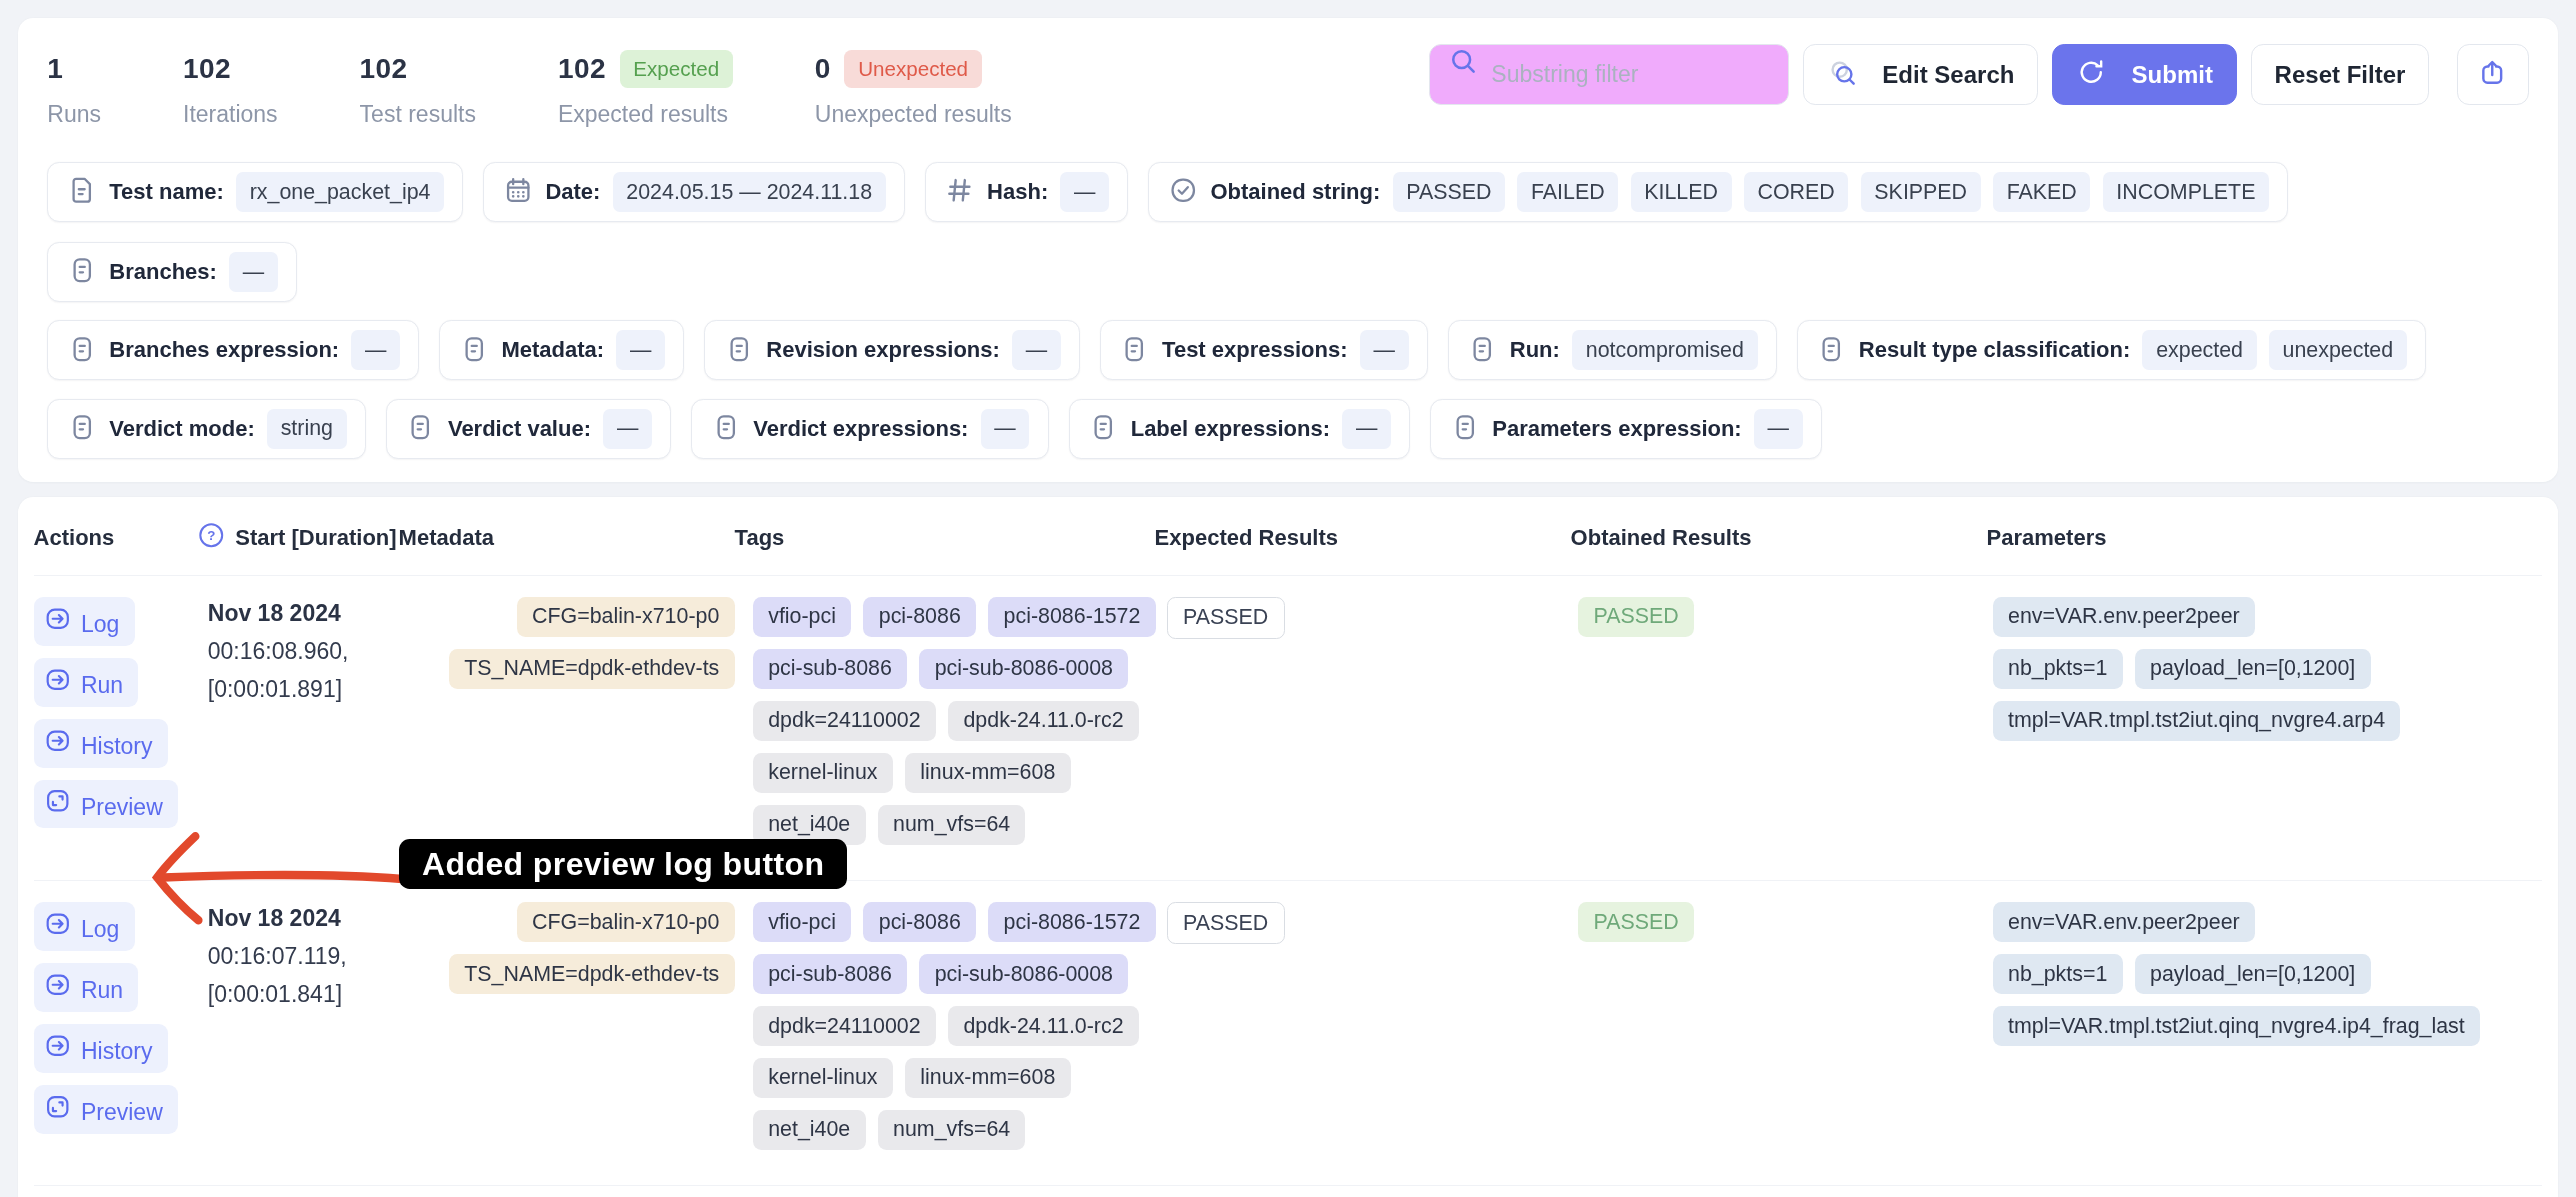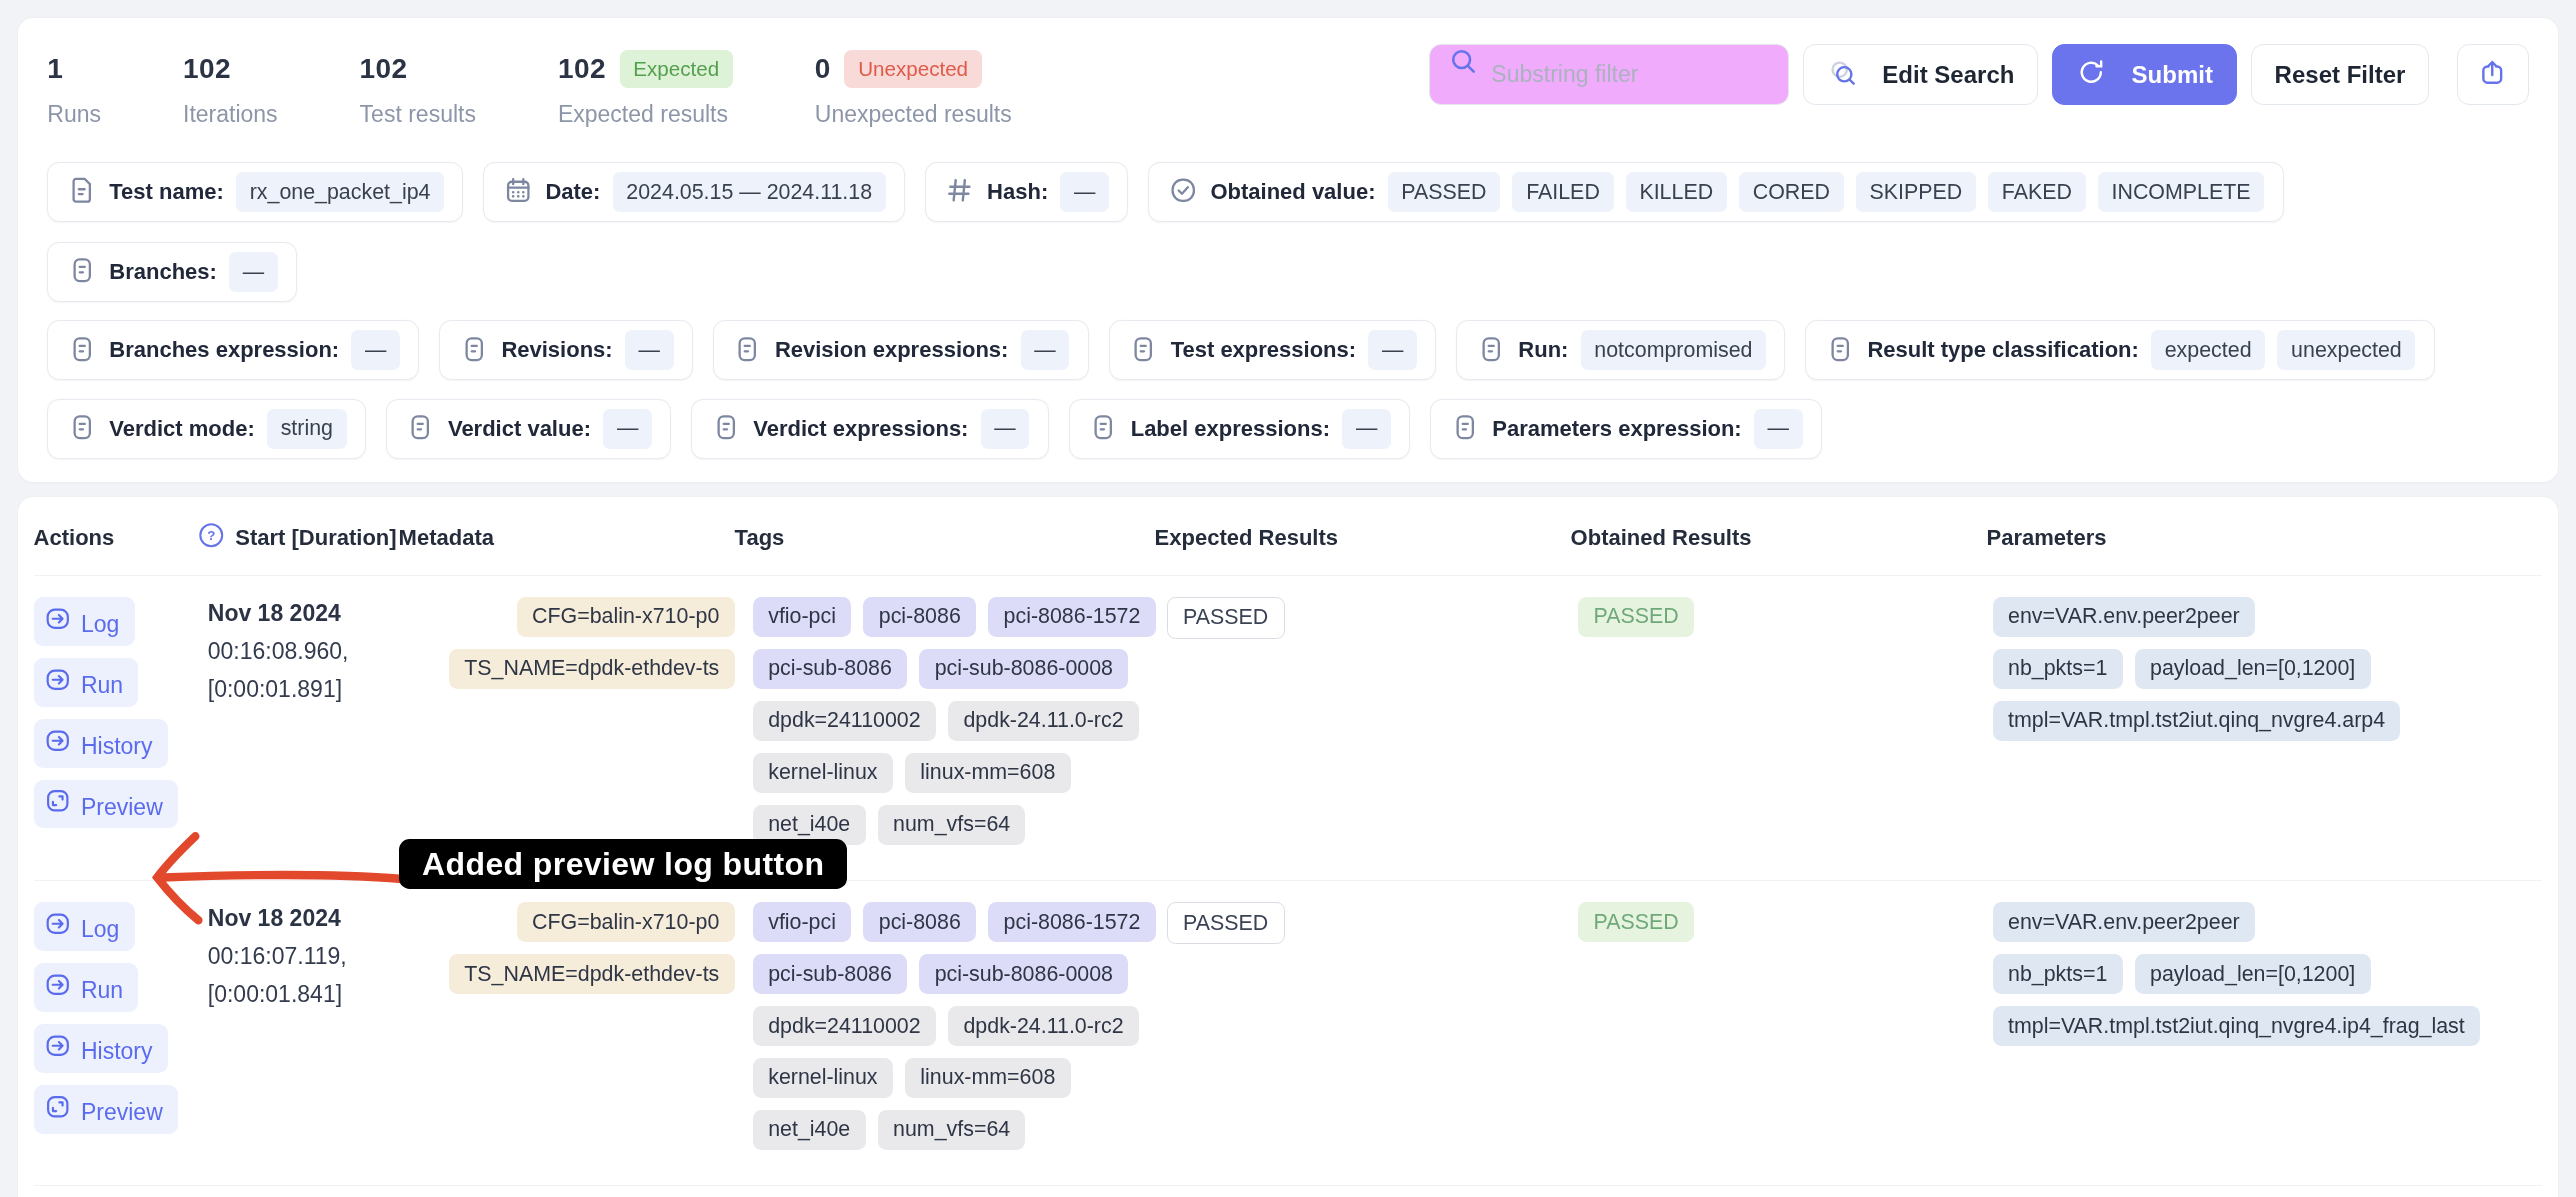--- a/index.html
+++ b/index.html
@@ -204,21 +204,21 @@
                 <path d="M9.2 4 7.6 20M16.4 4l-1.6 16M5 9.3h15M4.2 14.7h15"></path>
               </svg></span>
             <span class="flabel">Hash:</span>
             <span class="fvalue">—</span>
           </div>
           <div class="fchip">
             <span class="icon ficon"><svg viewBox="0 0 24 24" stroke="currentColor" fill="none" stroke-width="1.8" stroke-linecap="round" stroke-linejoin="round">
                 <rect x="3.6" y="3.6" width="16.8" height="16.8" rx="8"></rect>
                 <path d="M8.4 12.2 11 14.8 15.6 9.6"></path>
               </svg></span>
-            <span class="flabel">Obtained value:</span>
+            <span class="flabel">Obtained string:</span>
             <span class="fvalue">PASSED</span>
             <span class="fvalue">FAILED</span>
             <span class="fvalue">KILLED</span>
             <span class="fvalue">CORED</span>
             <span class="fvalue">SKIPPED</span>
             <span class="fvalue">FAKED</span>
             <span class="fvalue">INCOMPLETE</span>
           </div>
           <div class="fchip">
             <span class="icon ficon"><svg viewBox="0 0 24 24" stroke="currentColor" fill="none" stroke-width="1.8" stroke-linecap="round">
@@ -236,21 +236,21 @@
                 <path d="M10 9.4h4M10 13.6h2.6"></path>
               </svg></span>
             <span class="flabel">Branches expression:</span>
             <span class="fvalue">—</span>
           </div>
           <div class="fchip">
             <span class="icon ficon"><svg viewBox="0 0 24 24" stroke="currentColor" fill="none" stroke-width="1.8" stroke-linecap="round">
                 <rect x="6" y="3.4" width="12" height="17.2" rx="4"></rect>
                 <path d="M10 9.4h4M10 13.6h2.6"></path>
               </svg></span>
-            <span class="flabel">Revisions:</span>
+            <span class="flabel">Metadata:</span>
             <span class="fvalue">—</span>
           </div>
           <div class="fchip">
             <span class="icon ficon"><svg viewBox="0 0 24 24" stroke="currentColor" fill="none" stroke-width="1.8" stroke-linecap="round">
                 <rect x="6" y="3.4" width="12" height="17.2" rx="4"></rect>
                 <path d="M10 9.4h4M10 13.6h2.6"></path>
               </svg></span>
             <span class="flabel">Revision expressions:</span>
             <span class="fvalue">—</span>
           </div>

